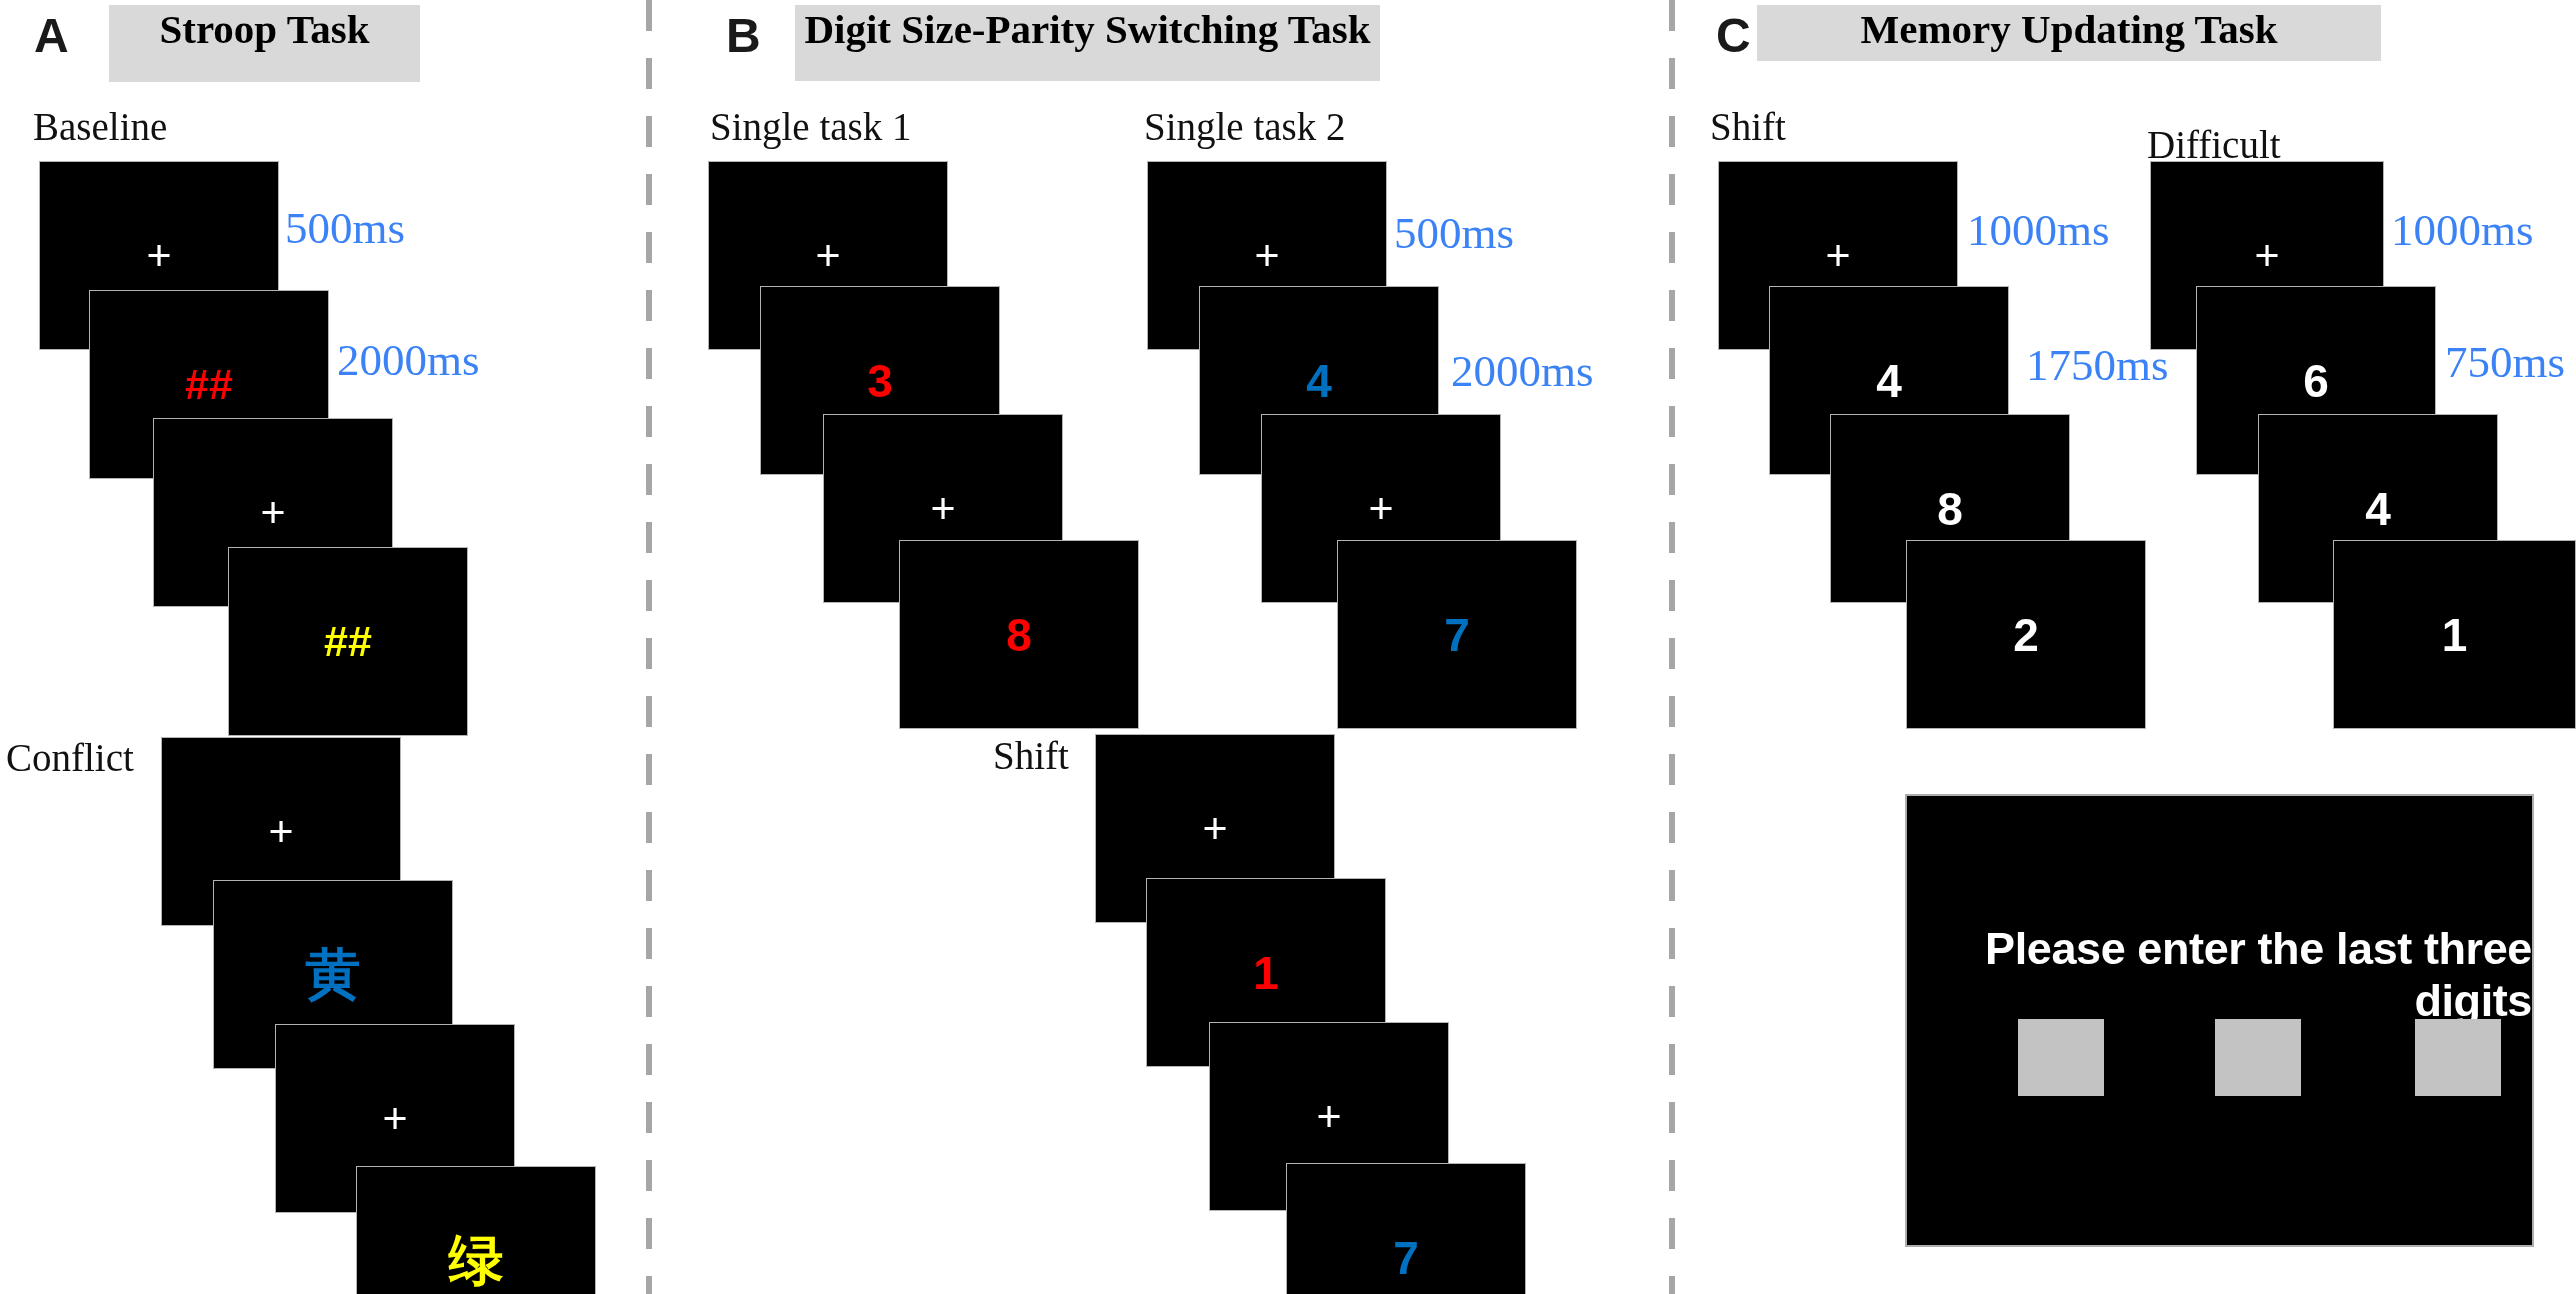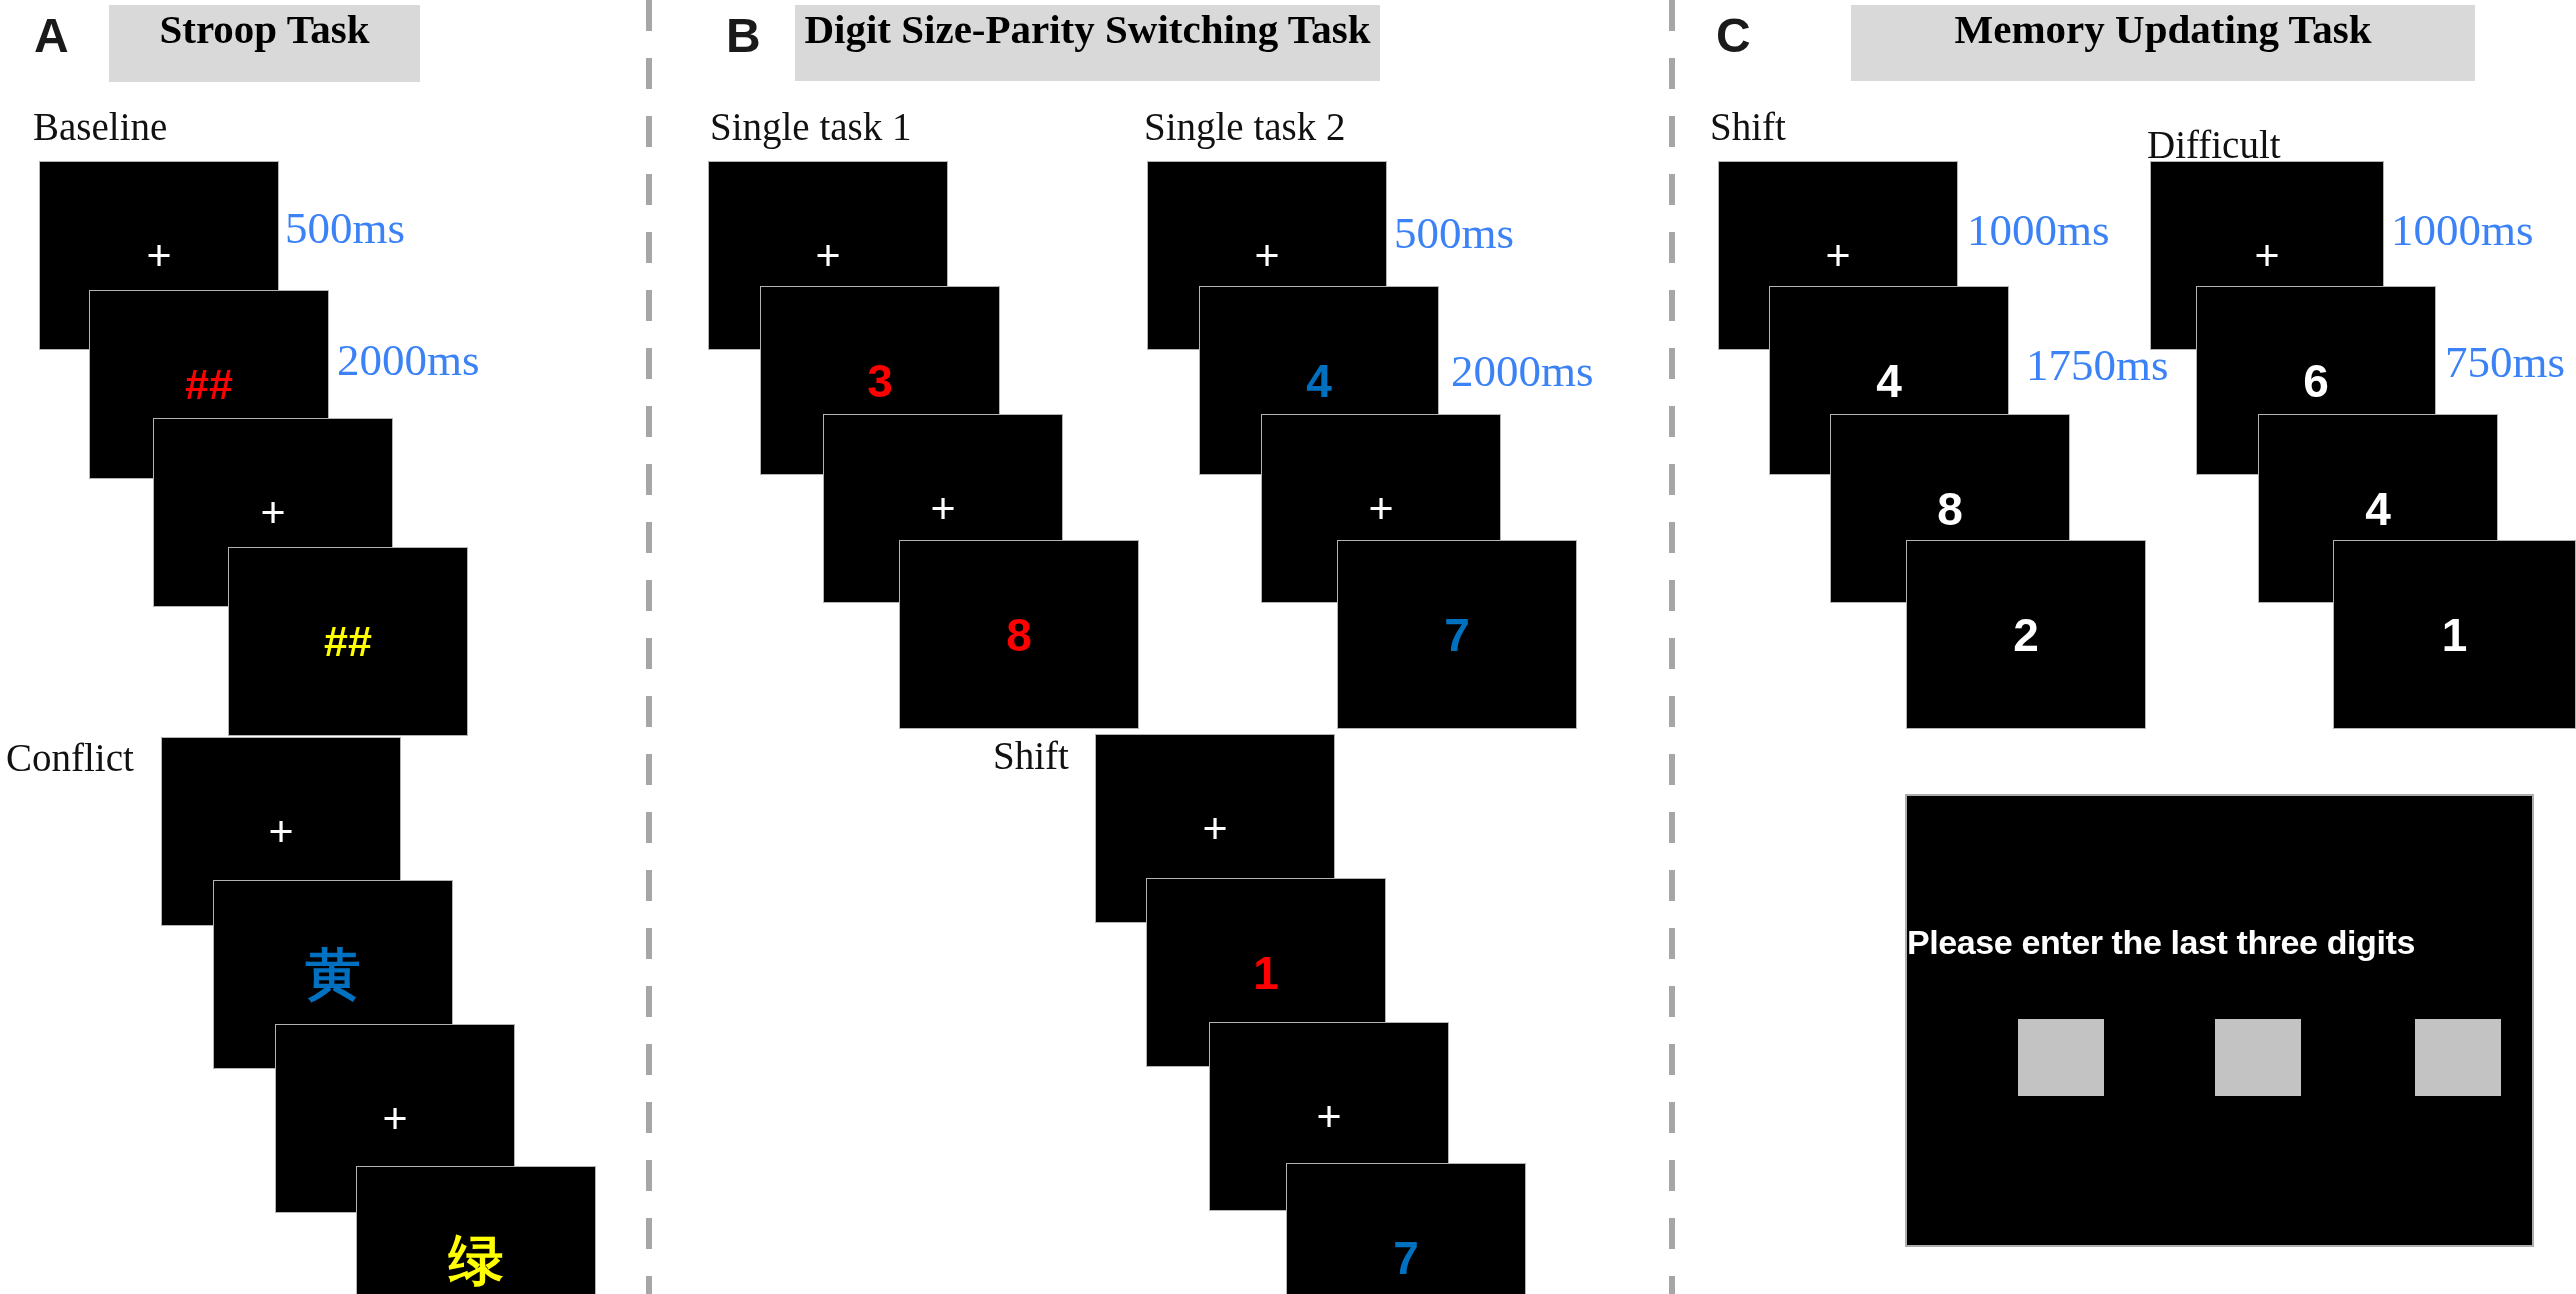--- a/index.html
+++ b/index.html
@@ -14,22 +14,22 @@
   .seq-label{position:absolute;font-size:39px;color:#111;line-height:1.1;white-space:nowrap;}
   .screen{position:absolute;width:240px;height:189px;background:#000;border:1.7px solid #b3b3b3;
           box-sizing:border-box;display:flex;align-items:center;justify-content:center;}
   .stim{font-family:"Liberation Sans","DejaVu Sans",sans-serif;font-weight:700;font-size:46px;line-height:1;}
   .stim.cross{font-weight:400;font-size:43px;}
   .stim.hash{font-size:43px;}
   .stim.cjk{font-size:55px;}
   .timing{position:absolute;font-size:45px;color:#3b82f6;line-height:1;white-space:nowrap;}
   .response{position:absolute;left:1905px;top:794px;width:629px;height:453px;background:#000;
             border:2.6px solid #adadad;box-sizing:border-box;}
-  .response .prompt{position:absolute;left:0;right:0;top:127px;text-align:left;color:#fff;
-            font-family:"Liberation Sans","DejaVu Sans",sans-serif;font-weight:700;font-size:34px;
+  .response .prompt{position:absolute;left:0;right:0;top:127px;text-align:right;color:#fff;
+            font-family:"Liberation Sans","DejaVu Sans",sans-serif;font-weight:700;font-size:45px;
             letter-spacing:-0.4px;}
   .answer-box{position:absolute;top:223px;width:86px;height:77px;background:#c3c3c3;}
 </style>
 </head>
 <body>
 
 <div class="figure">
 
   <div class="divider" style="left:646px"></div>
   <div class="divider" style="left:1669px"></div>
@@ -117,21 +117,21 @@
     <span class="stim" style="color: rgb(255, 0, 0);">1</span>
   </div>
   <div class="screen" style="left:1209px;top:1022px">
     <span class="stim cross" style="color: rgb(255, 255, 255);">+</span>
   </div>
   <div class="screen" style="left:1286px;top:1163px">
     <span class="stim" style="color: rgb(0, 112, 192);">7</span>
   </div>
 
   <div class="panel-letter" style="left:1716px;top:12px">C</div>
-  <div class="task-header" style="left:1851px;top:5.2px;width:624px;height:76px">
+  <div class="task-header" style="left:1757px;top:5.2px;width:624px;height:56px">
     <span>Memory Updating Task</span>
   </div>
 
   <div class="seq-label" style="left:1710px;top:106px">Shift</div>
 
   <div class="screen" style="left:1718px;top:161px">
     <span class="stim cross" style="color: rgb(255, 255, 255);">+</span>
   </div>
   <div class="screen" style="left:1769px;top:286px">
     <span class="stim" style="color: rgb(255, 255, 255);">4</span>

